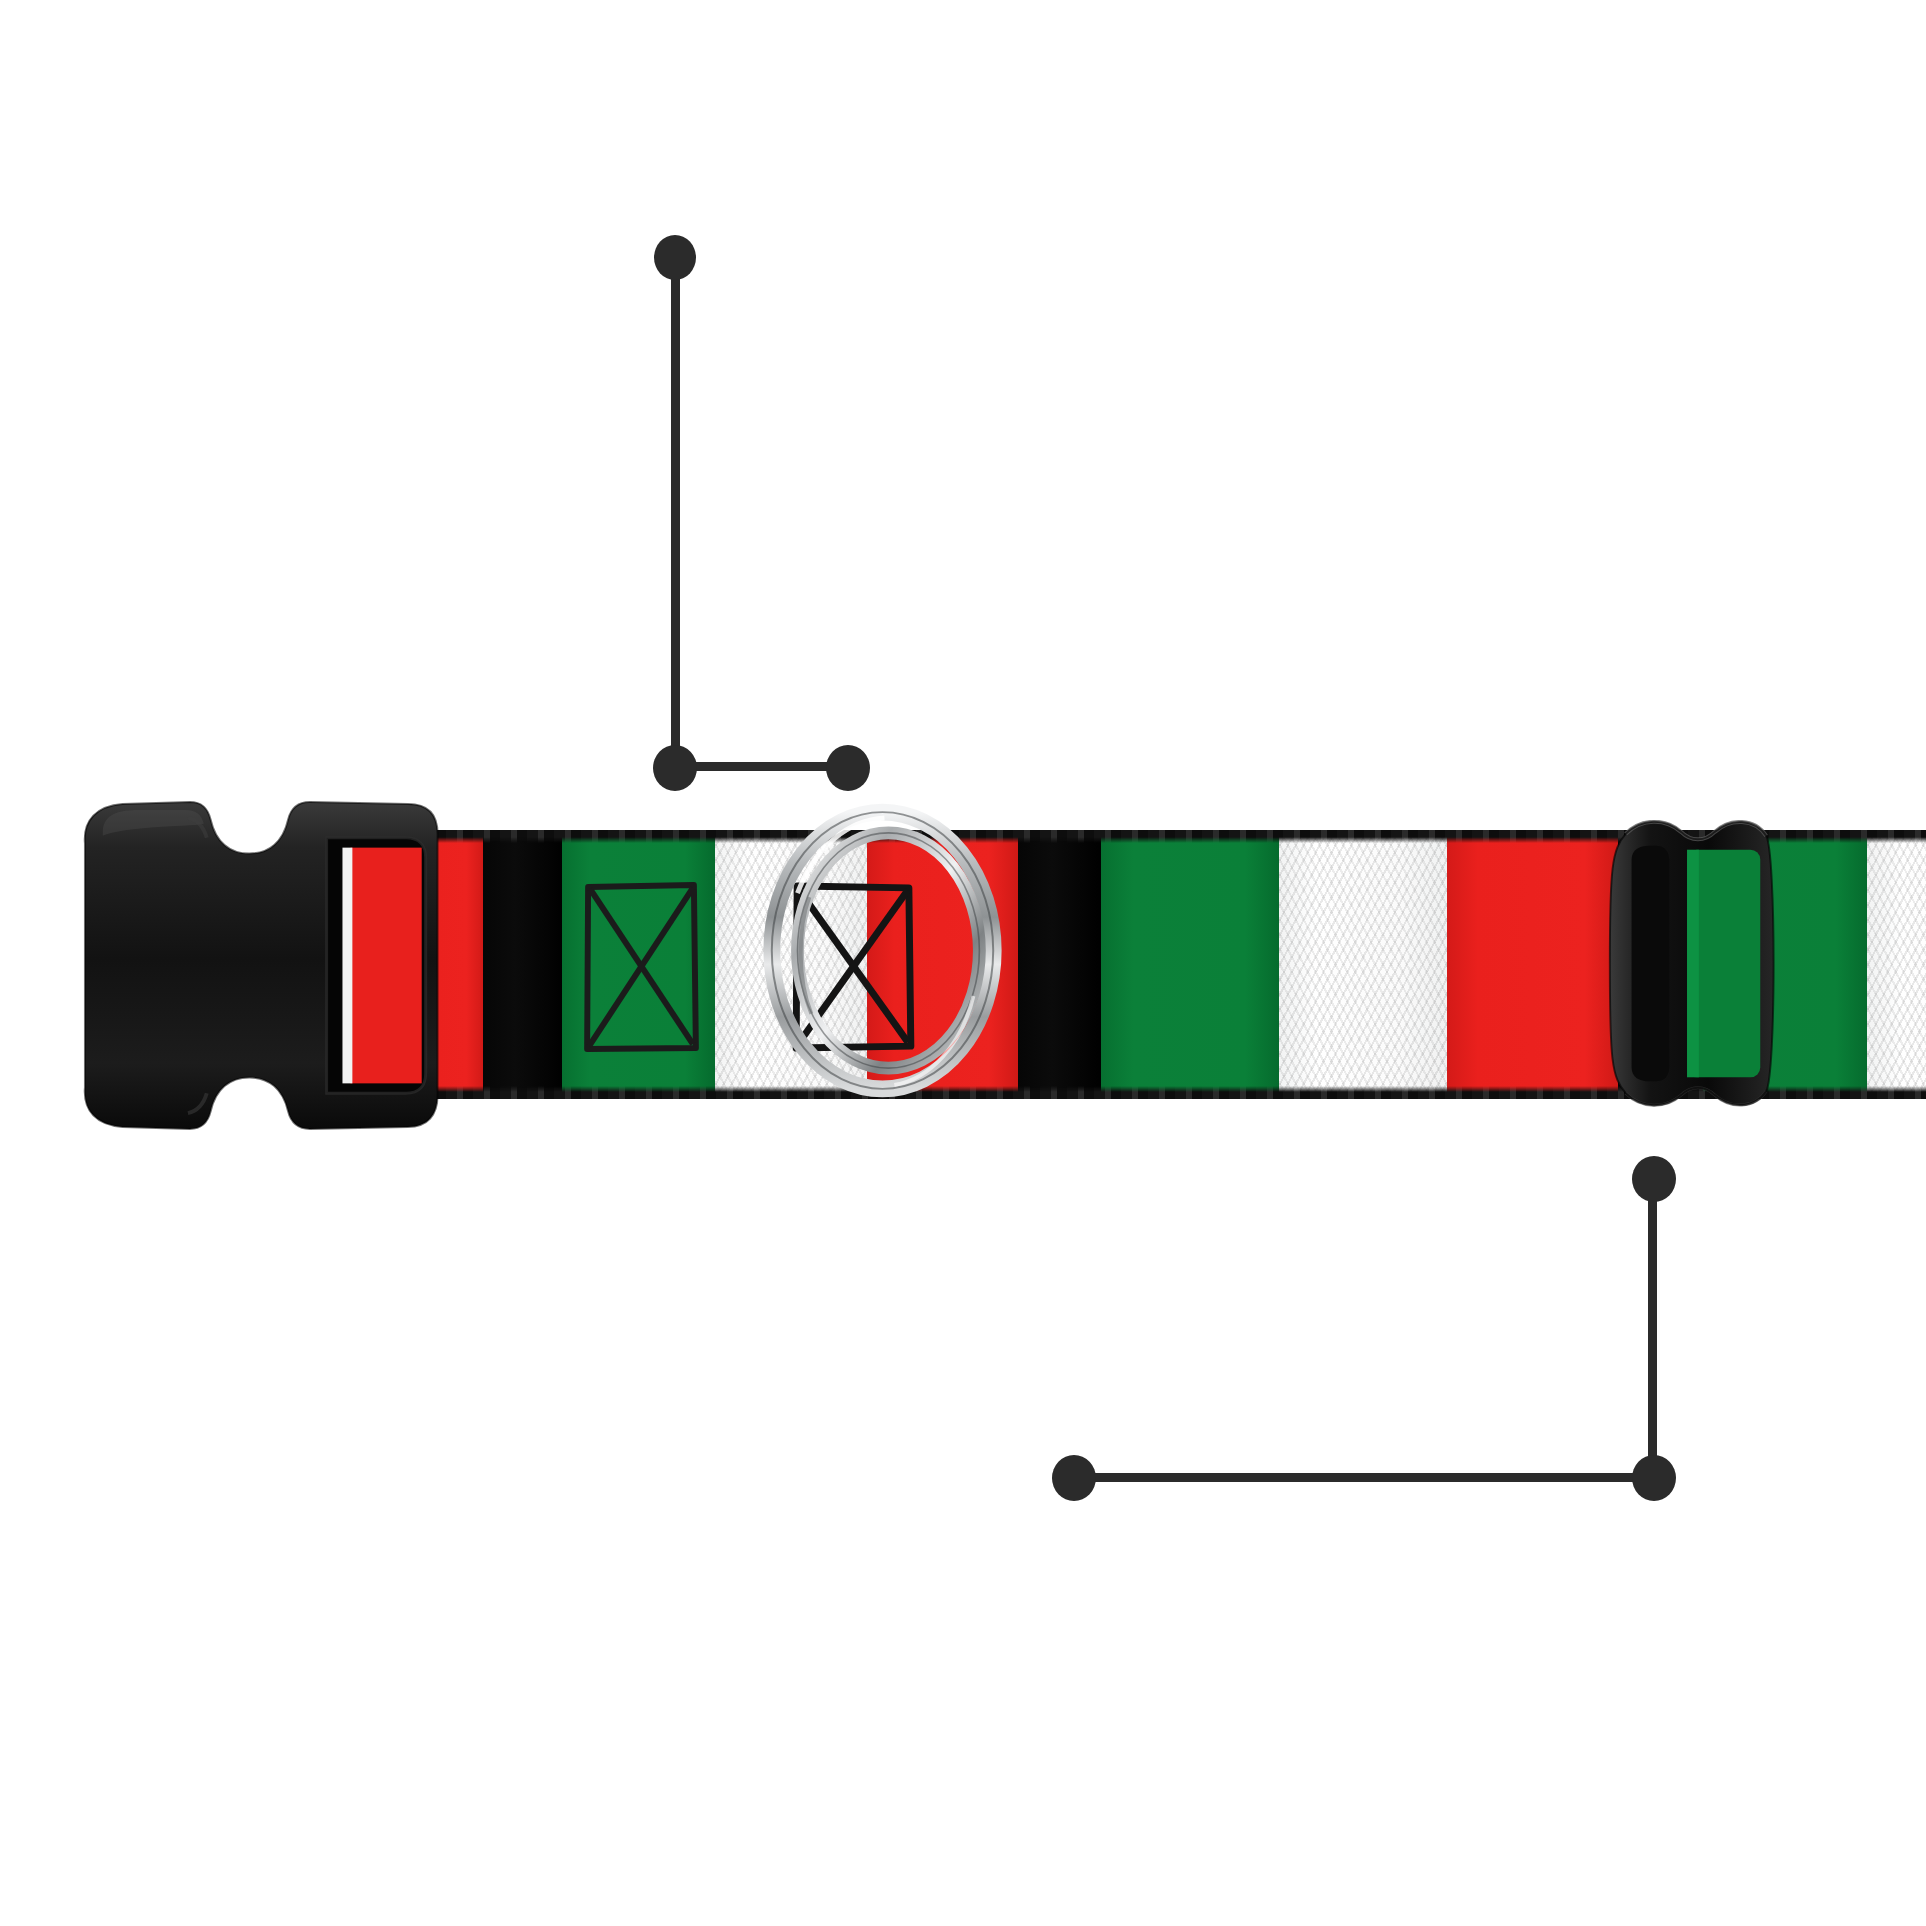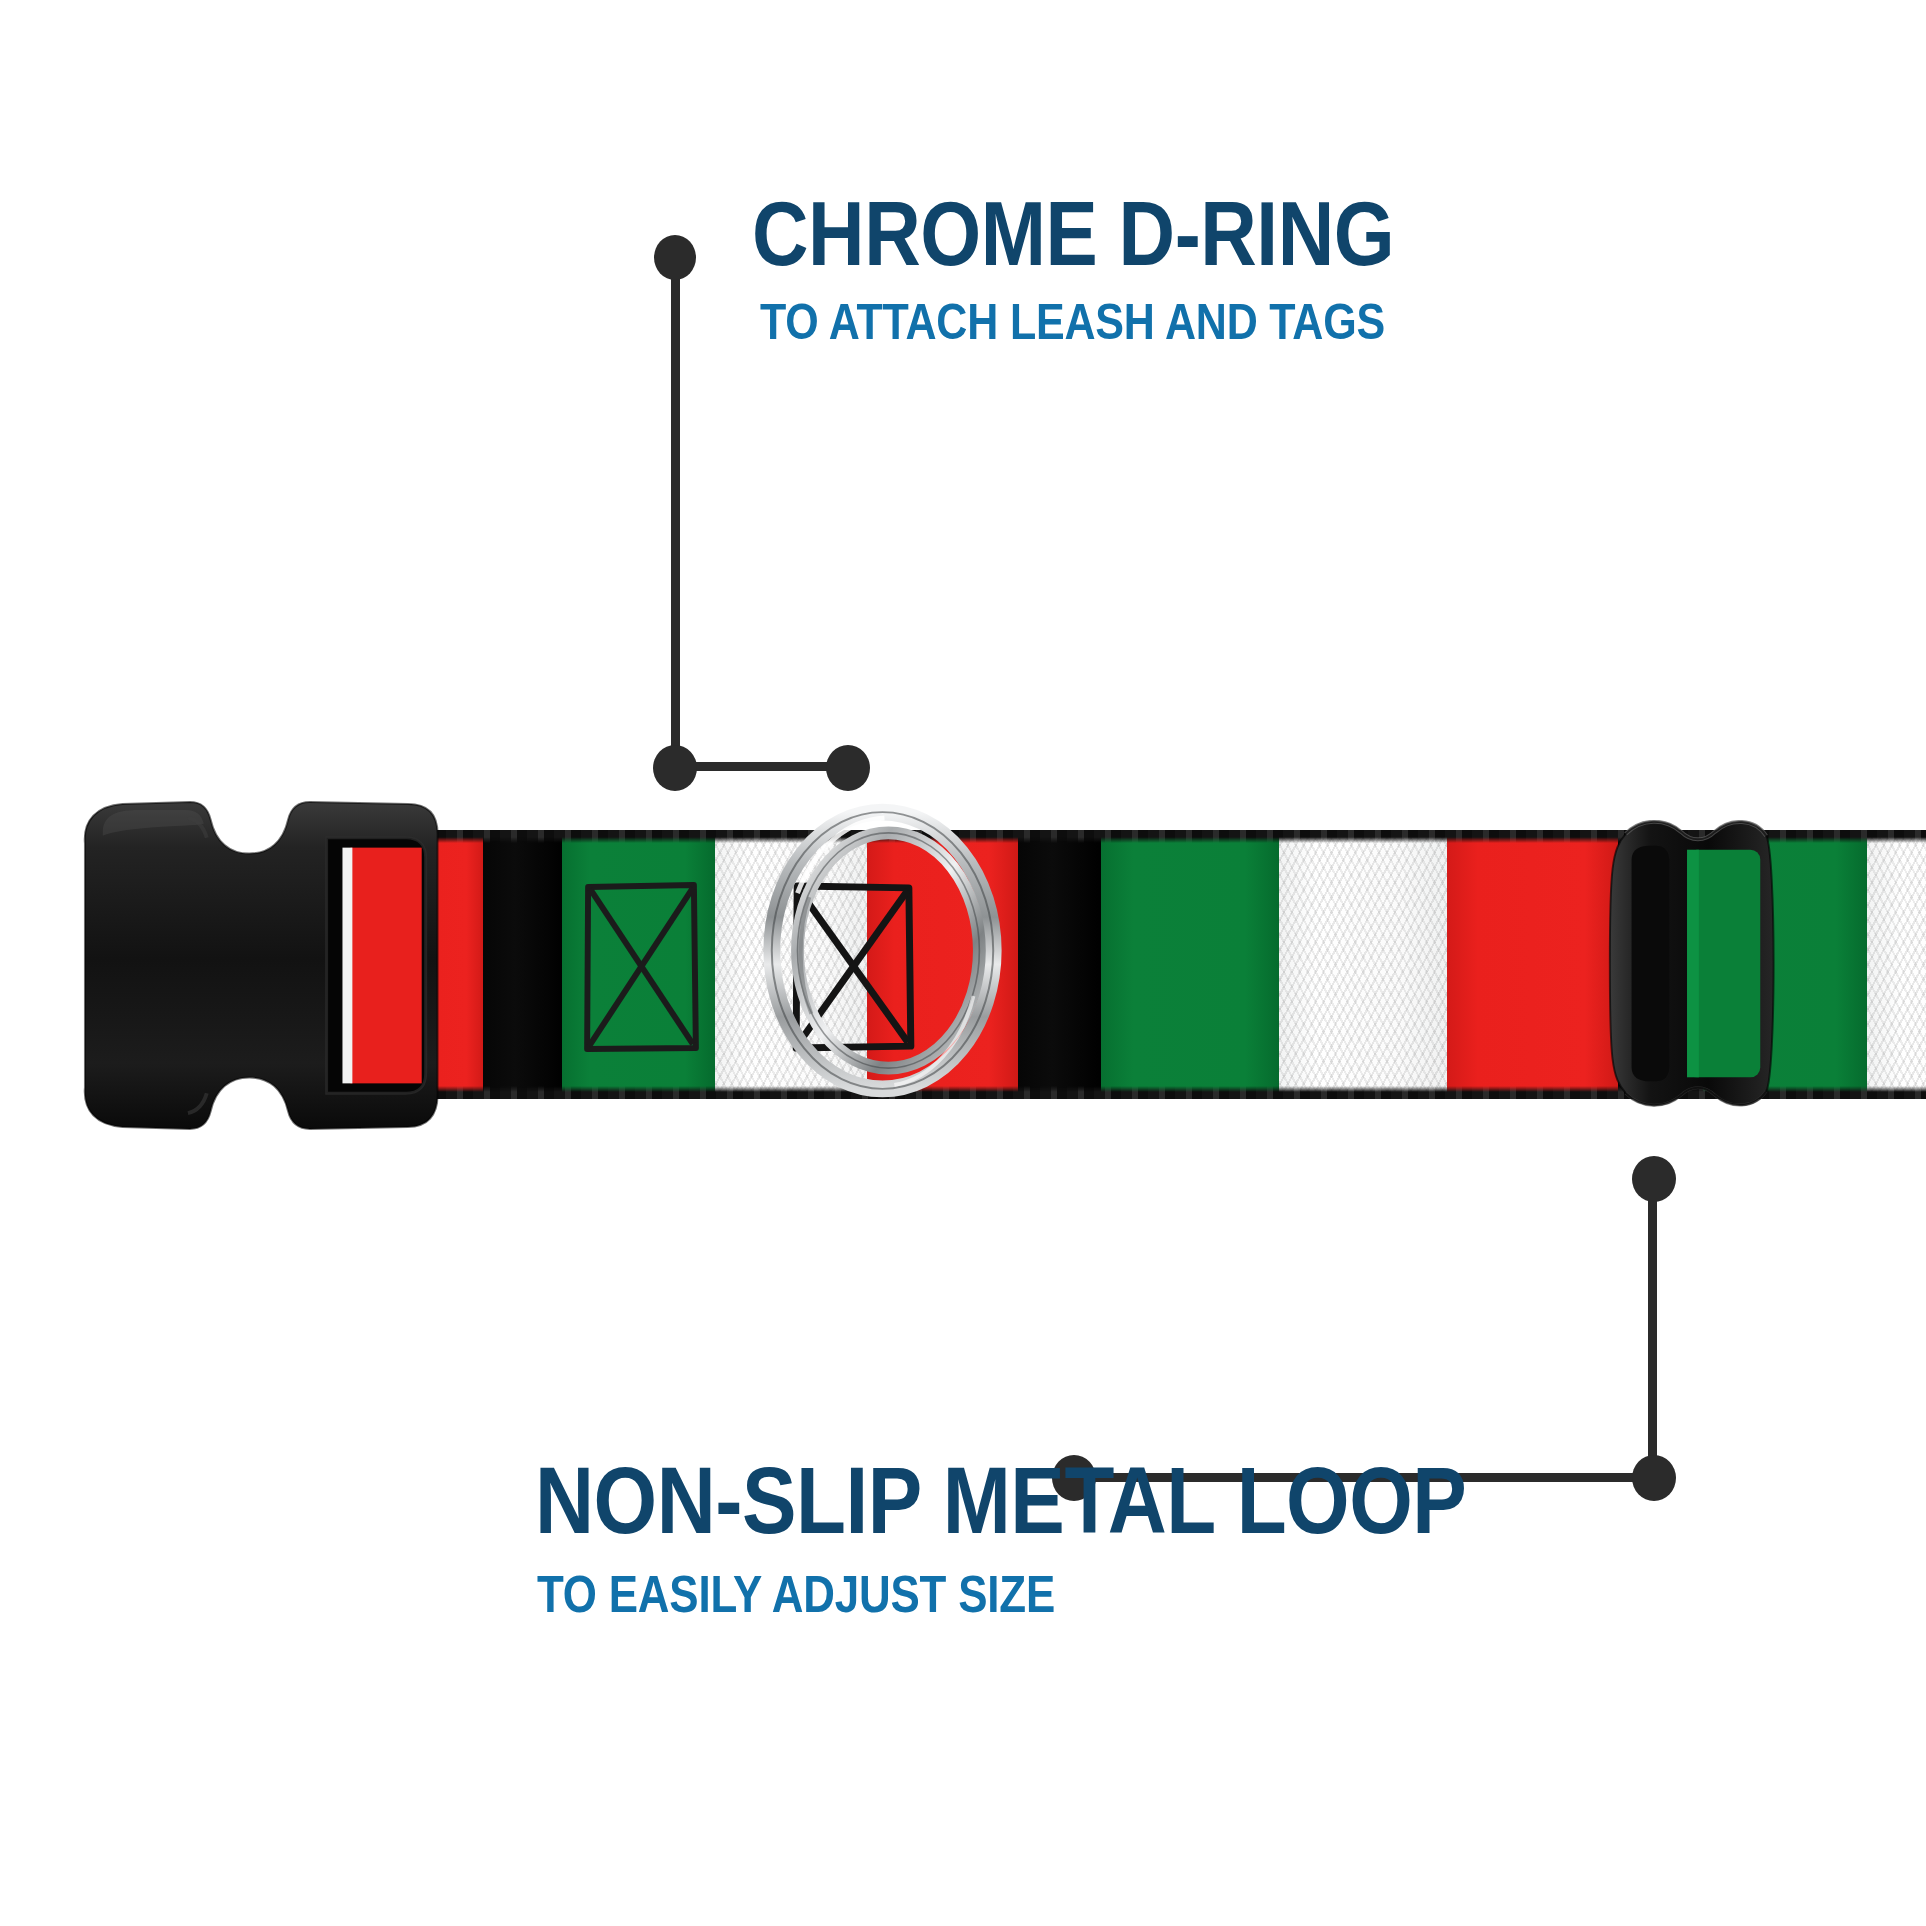--- a/index.html
+++ b/index.html
@@ -93,24 +93,20 @@
   #dring{position:absolute;left:754px;top:10px;width:257px;height:297px;z-index:12;}
 
   
   #slider{position:absolute;left:1596px;top:28px;width:188px;height:287px;z-index:12;}
 </style>
 </head>
 <body>
 
 <div id="stage">
 
-  <div class="callout" id="callout-dring">
-    <div class="title">CHROME D-RING</div>
-    <div class="subtitle">TO ATTACH LEASH AND TAGS</div>
-  </div>
 
   <div class="lead-line" style="left:671px;top:255px;width:9px;height:370px;"></div>
   <div class="lead-line" style="left:671px;top:762px;width:176px;height:9px;"></div>
   <div class="lead-line" style="left:671px;top:614px;width:9px;height:158px;"></div>
   <div class="lead-dot" style="left:654px;top:235px;width:42px;height:45px;"></div>
   <div class="lead-dot" style="left:653px;top:745px;width:44px;height:46px;"></div>
   <div class="lead-dot" style="left:826px;top:745px;width:44px;height:46px;"></div>
 
   <div id="collar">
 
@@ -276,19 +272,15 @@
                C14 48 16 30 30 14 Z" fill="none" stroke="#000" stroke-width="2" opacity="0.6"></path>
     </svg>
   </div>
 
   <div class="lead-dot" style="left:1632px;top:1156px;width:44px;height:46px;"></div>
   <div class="lead-line" style="left:1648px;top:1178px;width:9px;height:309px;"></div>
   <div class="lead-line" style="left:1069px;top:1473px;width:588px;height:9px;"></div>
   <div class="lead-dot" style="left:1632px;top:1455px;width:44px;height:46px;"></div>
   <div class="lead-dot" style="left:1052px;top:1455px;width:44px;height:46px;"></div>
 
-  <div class="callout" id="callout-loop">
-    <div class="title">NON-SLIP METAL LOOP</div>
-    <div class="subtitle">TO EASILY ADJUST SIZE</div>
-  </div>
 
 </div>
 
 
 </body></html>

